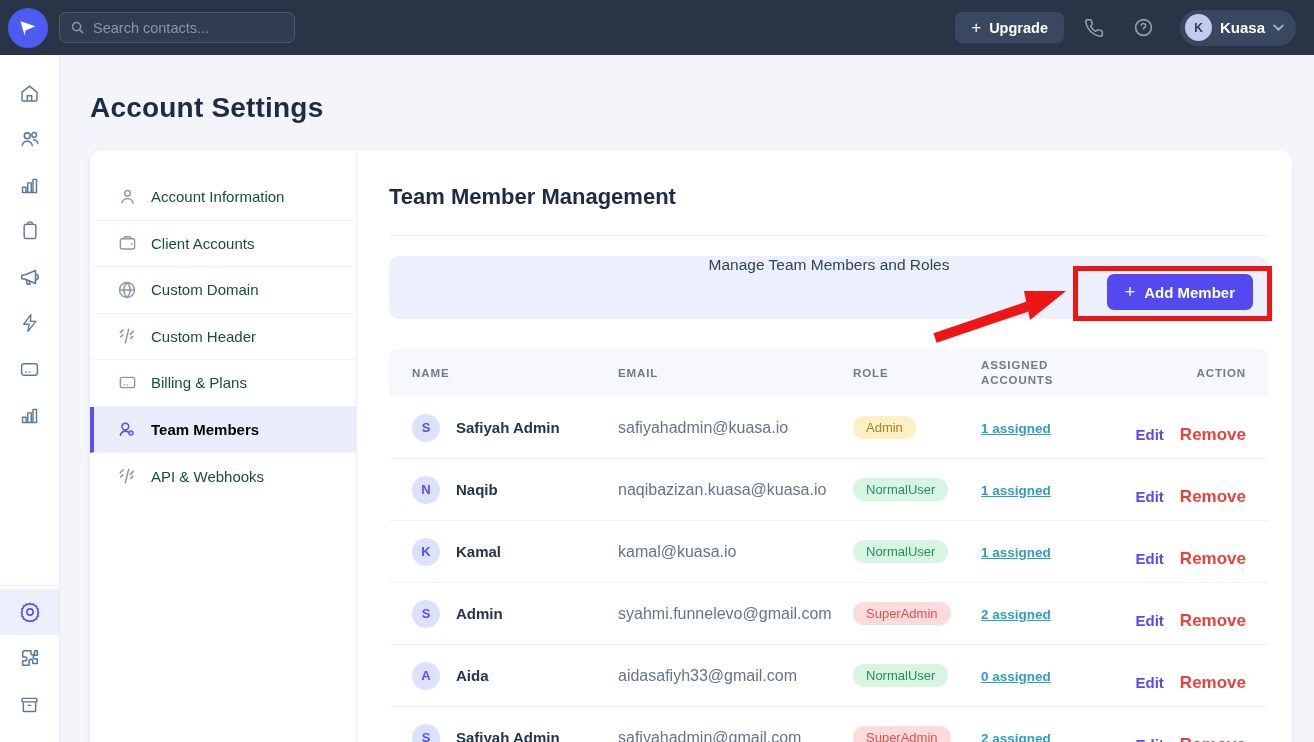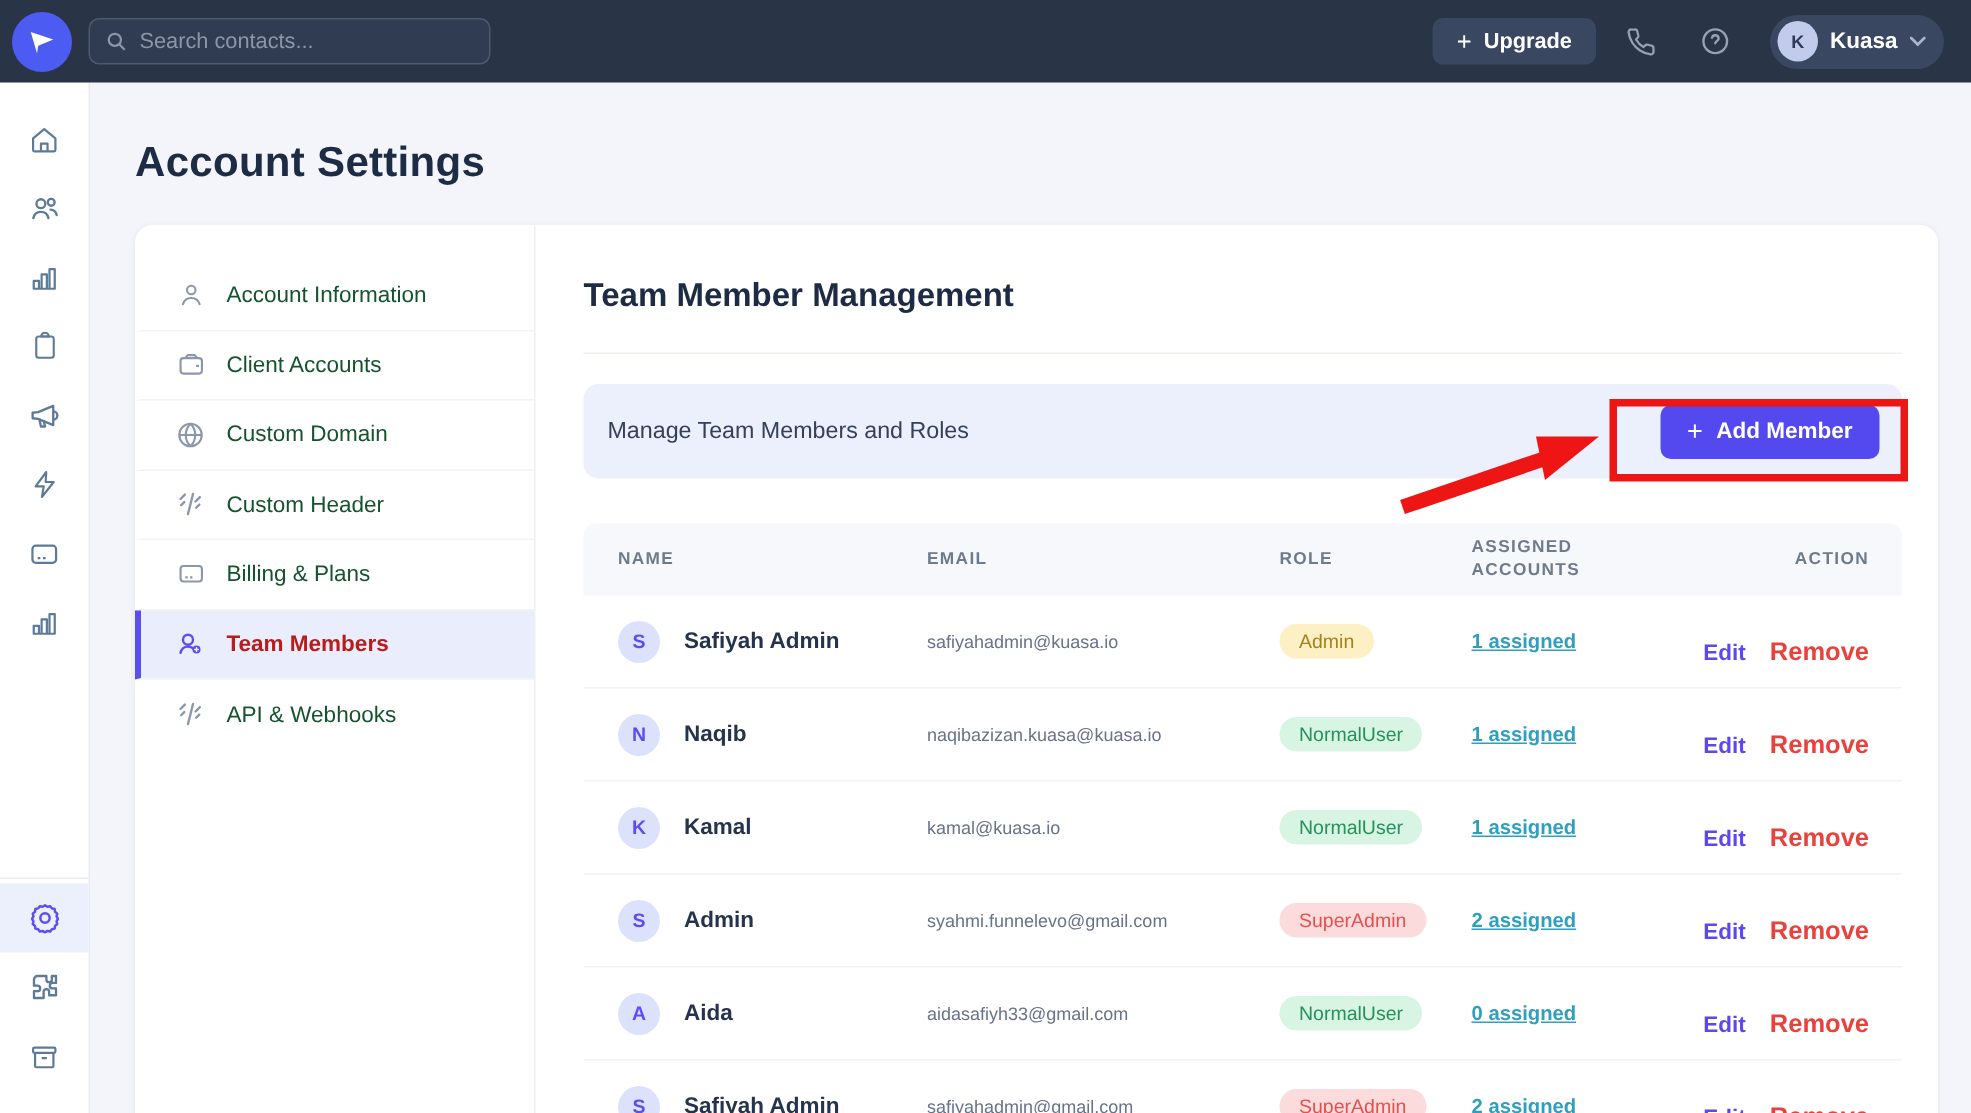--- a/index.html
+++ b/index.html
@@ -2,21 +2,21 @@
 <html><head>
 <meta charset="utf-8">
 <style>
   * { margin:0; padding:0; box-sizing:border-box; }
   html,body { width:1314px; height:742px; overflow:hidden; }
   body { font-family:"Liberation Sans","DejaVu Sans",sans-serif; background:#f3f5fa; position:relative; }
 
   
   .topbar { position:absolute; top:0; left:0; width:1314px; height:55px; background:#293547; display:flex; align-items:center; z-index:30; }
   .logo { width:40px; height:40px; border-radius:50%; background:#4c5cf2; margin-left:8px; display:flex; align-items:center; justify-content:center; }
-  .search-box { margin-left:11px; width:268px; height:31px; border:1px solid #4d5a6d; border-radius:7px; background:#2f3c51; display:flex; align-items:center; padding:0 10px; gap:8px; }
+  .search-box { margin-left:11px; width:236px; height:31px; border:1px solid #4d5a6d; border-radius:7px; background:#2f3c51; display:flex; align-items:center; padding:0 10px; gap:8px; }
   .search-box input { background:transparent; border:none; outline:none; color:#aeb8c6; font-size:14.5px; width:100%; font-family:inherit; }
   .search-box input::placeholder { color:#8b97a8; }
   .topbar-right { margin-left:auto; display:flex; align-items:center; gap:10px; padding-right:18px; }
   .upgrade-btn { height:31px; background:#3a4760; border:none; border-radius:7px; color:#fff; font-weight:700; font-size:14.5px; display:flex; align-items:center; gap:8px; padding:0 16px; cursor:pointer; font-family:inherit; }
   .icon-btn { width:40px; height:40px; display:flex; align-items:center; justify-content:center; background:none; border:none; cursor:pointer; }
   .user-pill { height:36px; background:#3a4760; border-radius:18px; display:flex; align-items:center; gap:8px; padding:0 12px 0 5px; cursor:pointer; margin-left:6px; }
   .user-avatar { width:27px; height:27px; border-radius:50%; background:#c3cbec; color:#2f3a52; font-size:12px; font-weight:700; display:flex; align-items:center; justify-content:center; }
   .user-name { color:#fff; font-weight:700; font-size:15px; }
 
   
@@ -29,44 +29,44 @@
 
   
   .page-title { position:absolute; left:90px; top:92px; font-size:28px; font-weight:700; color:#1e2b45; letter-spacing:.2px; }
   .card { position:absolute; left:90px; top:150px; width:1202px; height:640px; background:#fff; border-radius:12px; box-shadow:0 1px 5px rgba(30,43,69,.07); display:flex; overflow:hidden; }
 
   
   .menu { width:266px; padding-top:24px; flex-shrink:0; }
   .menu-item { height:46.5px; display:flex; align-items:center; gap:13px; padding-left:22px; color:#14532d; font-size:15px; cursor:pointer; border-left:4px solid transparent; border-bottom:1px solid #f1f3f7; }
   .menu-item:last-child { border-bottom:none; }
   .menu-item .mi-icon { width:22px; display:flex; justify-content:center; color:#8b97ab; }
-  .menu-item.active { background:#e9edfc; color:#b91c1c; border-left-color:#5b4ff0; font-weight:600; }
+  .menu-item.active { background:#e9edfc; color:#000000; border-left-color:#5b4ff0; font-weight:600; }
   .menu-item.active .mi-icon { color:#5b4ff0; }
   .menu-sep { width:1px; background:#eef0f5; }
 
   
   .content { flex:1; padding:34px 24px 0 32px; }
   .panel-title { font-size:22px; font-weight:700; color:#1e2b45; }
   .panel-hr { height:1px; background:#eef0f5; margin-top:25px; }
-  .banner { margin-top:20px; height:63px; background:#eceffc; border-radius:10px; display:flex; align-items:center; padding:0 15px 0 16px; }
+  .banner { margin-top:20px; height:63px; background:#eceffc; border-radius:10px; display:flex; align-items:center; padding:0 15px 0 16px;flex-direction:column; }
   .banner-text { font-size:15.5px; color:#33415c; }
   .add-btn { margin-left:auto; height:36px; background:#5449ee; color:#fff; border:none; border-radius:7px; font-size:15px; font-weight:700; display:flex; align-items:center; gap:9px; padding:0 18px; cursor:pointer; font-family:inherit; }
 
   
   .table { margin-top:30px; }
   .t-grid { display:grid; grid-template-columns:229px 235px 128px 152px 1fr; align-items:center; }
   .t-head { background:#f7f8fb; border-radius:8px 8px 0 0; height:48px; }
   .th { font-size:11.5px; font-weight:700; color:#6e7a8d; letter-spacing:.9px; line-height:1.3; }
   .th:first-child { padding-left:23px; }
   .th-action { text-align:right; padding-right:22px; }
   .t-row { height:62px; border-bottom:1px solid #f0f1f5; }
   .cell-name { display:flex; align-items:center; gap:16px; padding-left:23px; }
   .row-avatar { width:28px; height:28px; border-radius:50%; background:#dde2fc; color:#5b4ff0; font-size:13px; font-weight:700; display:flex; align-items:center; justify-content:center; flex-shrink:0; }
   .nm { font-size:15px; font-weight:700; color:#26334d; }
-  .em { font-size:12px; color:#68738a; }
+  .em { font-size:16px; color:#68738a; }
   .badge { display:inline-block; font-size:13px; font-weight:400; padding:4px 13px; border-radius:13px; }
   .badge.admin  { background:#fcf0c4; color:#a5821c; }
   .badge.normal { background:#d8f4e3; color:#25925c;text-align:center; }
   .badge.super  { background:#fbdbdb; color:#e25050; }
   .assigned-link { font-size:13.5px; font-weight:700; color:#2e9fbe; text-decoration:underline; cursor:pointer; }
   .cell-action { text-align:right; padding-right:22px; }
   .act-edit { font-size:15px; font-weight:600; color:#5d47ef; background:none; border:none; cursor:pointer; font-family:inherit; }
   .act-remove { font-size:17px; font-weight:600; color:#e8423d; background:none; border:none; cursor:pointer; margin-left:16px; font-family:inherit;margin-top:15px; }
 
   

